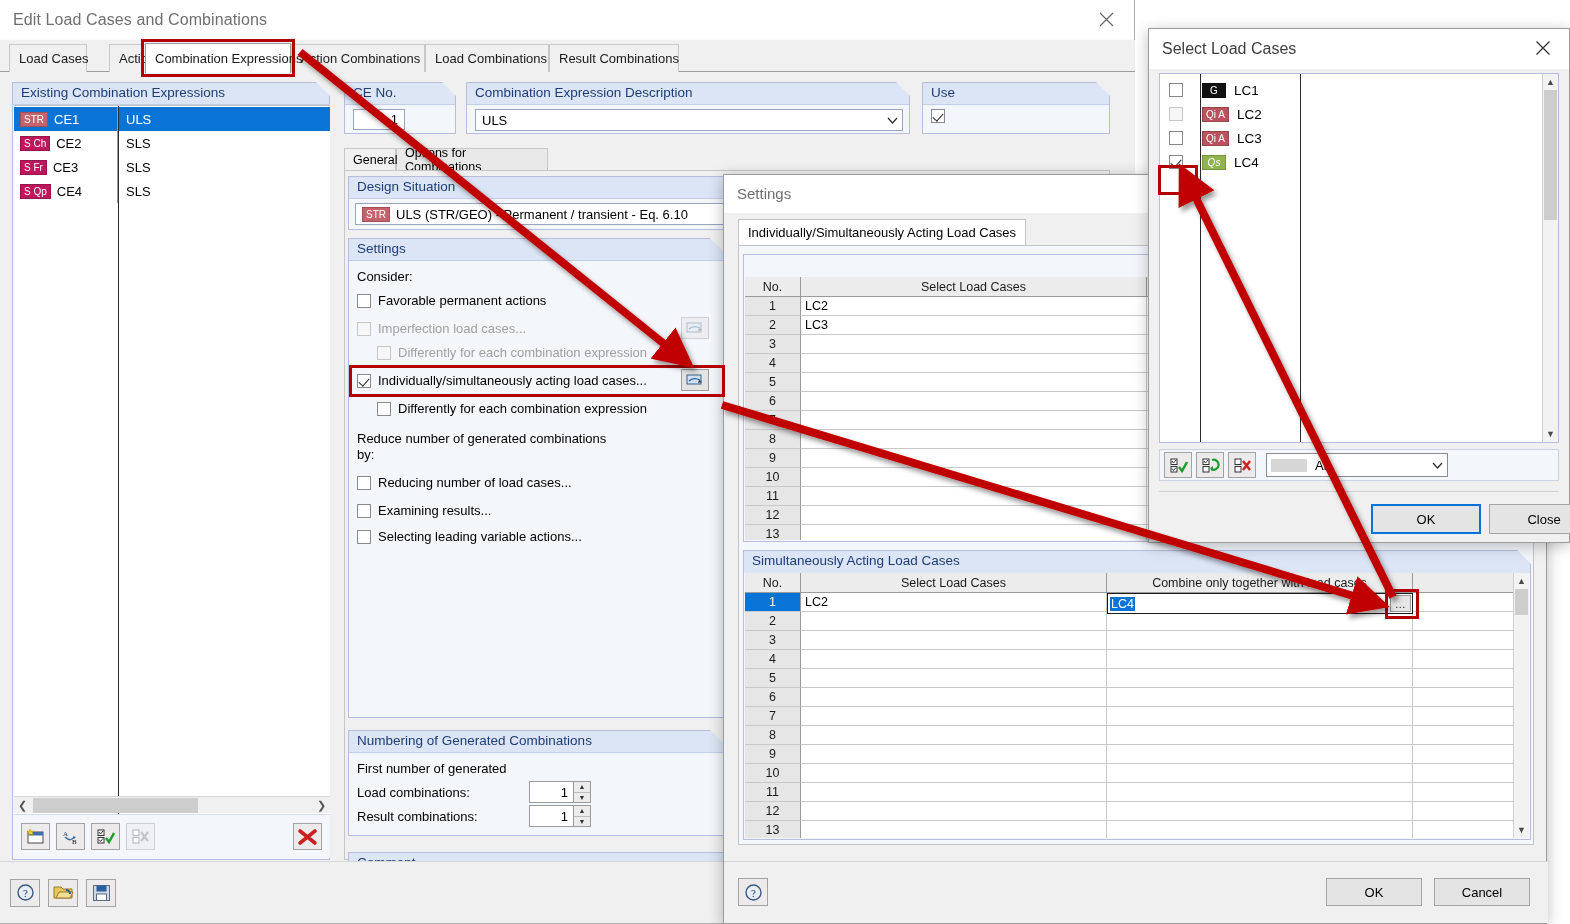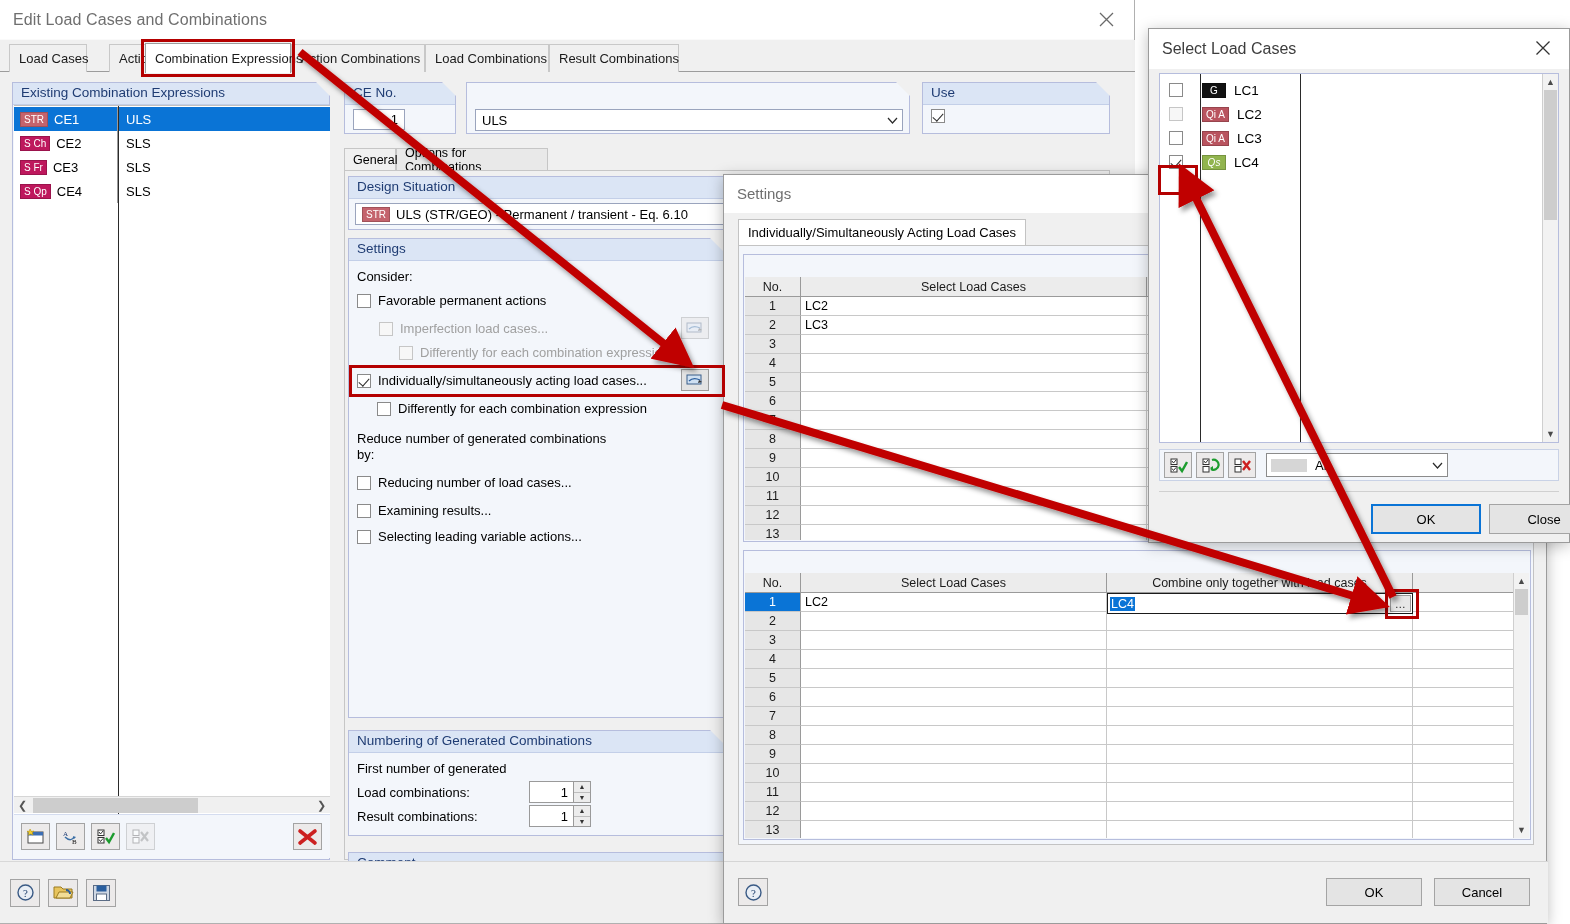--- a/index.html
+++ b/index.html
@@ -202,21 +202,21 @@
   #ds-field  { left: 6px; top: 26px; width: 744px; height: 22px; padding-left: 6px; }
 
   
   #set-group { left: 348px; top: 166px; width: 376px; height: 480px; }
   .consider { position: absolute; left: 8px; top: 30px; font-size: 13px; }
   .cbrow {
     position: absolute; display: flex; align-items: center; gap: 7px;
     font-size: 13px; left: 8px;
   }
   .cbrow.indent { left: 28px; }
-  .cbrow.grey { color: #a0a0a0; margin-left: 22px; }
+  .cbrow.grey { color: #a0a0a0; }
   .iconbtn {
     position: absolute; width: 28px; height: 22px;
     background: #e3e3e3; border: 1px solid #9d9d9d;
     display:flex; align-items:center; justify-content:center;
   }
   .iconbtn.dis { opacity: .42; }
 
   .redbox { position: absolute; border: 3px solid #b40000; pointer-events:none; z-index: 20; }
 
   .reduce-txt { position: absolute; left: 8px; font-size: 13px; line-height: 16px; }
@@ -485,20 +485,21 @@
         </div>
       </div>
 
       <div class="gb" id="ceno-group">
         <div class="gb-title"><span>CE No.</span></div>
         <div class="corner"></div>
         <div class="field" id="ceno-input">1</div>
       </div>
 
       <div class="gb" id="desc-group">
+        <div class="gb-title">Combination Expression Description</div>
         <div class="corner"></div>
         <div class="field" id="desc-input">
           <span>ULS</span>
           <span class="combo-arrow">
             <svg width="11" height="7" viewBox="0 0 11 7">
                 <path d="M1 1 L5.5 6 L10 1" stroke="#2b2b2b" stroke-width="1.2" fill="none"></path>
               </svg>
           </span>
         </div>
       </div>
@@ -728,20 +729,24 @@
           <div class="vscroll">
             <div class="va">▲</div>
             <div class="vt"></div>
             <div class="vsp"></div>
             <div class="va">▼</div>
           </div>
         </div>
       </div>
 
       <div class="tbl-group" style="left:4px;top:304px;width:788px;height:290px;">
+        <div class="tbl-title">
+          <span>Simultaneously Acting Load Cases</span>
+          <span class="corner" style="border-top-color:#f3f6fb;"></span>
+        </div>
         <div class="grid" style="position:absolute;left:1px;top:22px;right:1px;bottom:1px;overflow:hidden;">
           <div class="hdr">
             <div style="width:56px;">No.</div>
             <div style="width:306px;">Select Load Cases</div>
             <div style="width:306px;">Combine only together with load cases</div>
             <div style="flex:1;"></div>
           </div>
           <div id="sim-rows">
               <div class="row sel">
                 <div class="nocell" style="width: 56px;">1</div>

